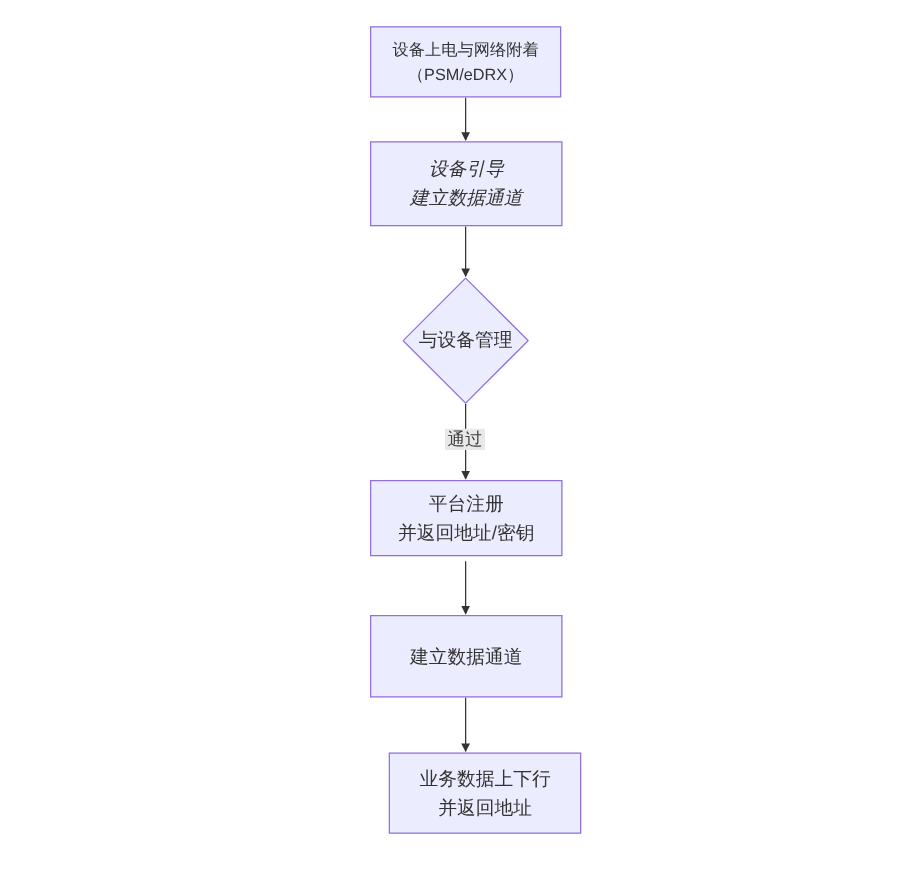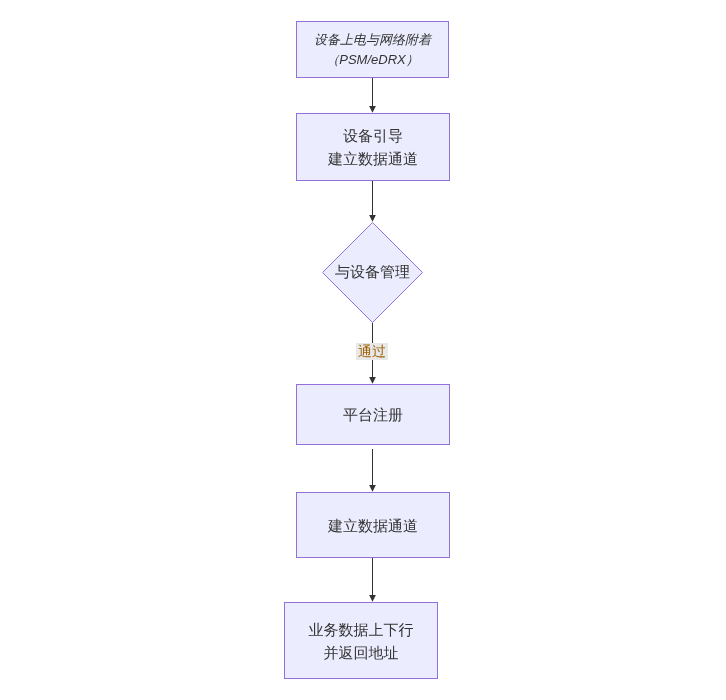--- a/index.html
+++ b/index.html
@@ -30,25 +30,25 @@
     color: #333333;
     display: flex;
     flex-direction: column;
     align-items: center;
     justify-content: center;
     text-align: center;
     font-size: 15px;
     line-height: 23px;
   }
   .node span { display: block; white-space: nowrap; }
-  .node-1 { left: 296px; top: 21px;  width: 153px; height: 57px; font-size: 13px; line-height: 20px; font-style: italic; }
-  .node-2 { left: 296px; top: 113px; width: 154px; height: 68px; }
+  .node-1 { left: 296px; top: 21px;  width: 153px; height: 57px; font-size: 13px; line-height: 20px; }
+  .node-2 { left: 296px; top: 113px; width: 154px; height: 68px; font-style: italic; }
   .node-4 { left: 296px; top: 384px; width: 154px; height: 61px; }
   .node-5 { left: 296px; top: 492px; width: 154px; height: 66px; text-align: right; }
-  .node-6 { left: 284px; top: 602px; width: 154px; height: 77px; }
+  .node-6 { left: 311px; top: 602px; width: 154px; height: 65px; }
   .diamond-wrap {
     position: absolute;
     left: 322px;
     top: 222px;
     width: 101px;
     height: 101px;
   }
   .diamond-svg { position: absolute; left: 0; top: 0; }
   .diamond-label {
     position: absolute;
@@ -60,21 +60,21 @@
     color: #333333;
     font-size: 15px;
     white-space: nowrap;
   }
   .edge-label {
     position: absolute;
     left: 372px;
     top: 343px;
     transform: translateX(-50%);
     background: #e8e8e8;
-    color: #a16207;
+    color: #404040;
     font-size: 14px;
     line-height: 17px;
     padding: 0 2px;
     white-space: nowrap;
   }
 </style>
 </head>
 <body>
 
 <div class="canvas">
@@ -106,20 +106,21 @@
     <svg class="diamond-svg" width="101" height="101" viewBox="0 0 101 101">
       <polygon points="50.5,0.5 100.5,50.5 50.5,100.5 0.5,50.5" fill="#ECECFF" stroke="#9370DB" stroke-width="1"></polygon>
     </svg>
     <div class="diamond-label">与设备管理</div>
   </div>
 
   <div class="edge-label">通过</div>
 
   <div class="node node-4">
     <span>平台注册</span>
+    <span>并返回地址/密钥</span>
   </div>
 
   <div class="node node-5">
     <span>建立数据通道</span>
   </div>
 
   <div class="node node-6">
     <span>业务数据上下行</span>
     <span>并返回地址</span>
   </div>

